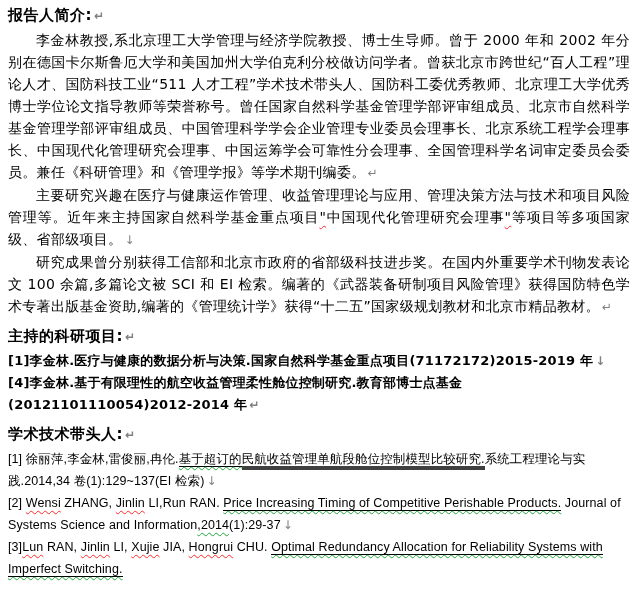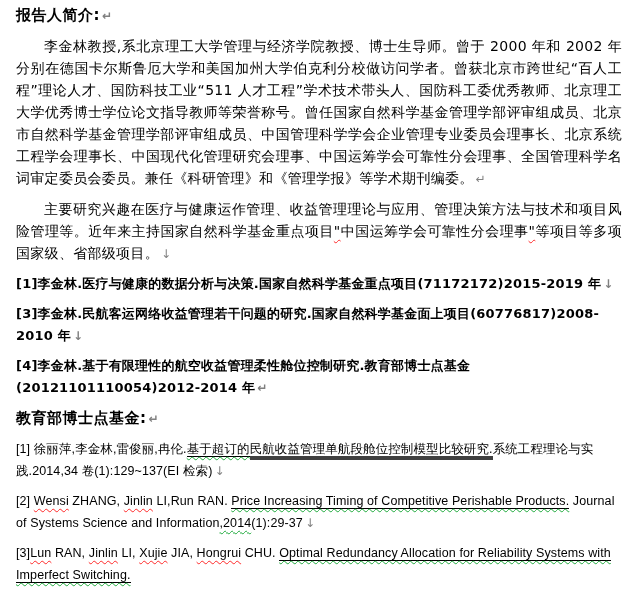--- a/index.html
+++ b/index.html
@@ -5,21 +5,21 @@
   html,body{margin:0;padding:0;}
   body{
     width:639px;height:615px;overflow:hidden;background:#ffffff;
     font-family:"DejaVu Sans","Liberation Sans",sans-serif;
     color:#000;
   }
   .doc{
     box-sizing:border-box;width:639px;height:615px;
     padding:4px 9px 4px 8px;
   }
-  .blk{margin:8px;}
+  .blk{margin:0;}
   .blk-heading{
     font-size:15px;font-weight:700;line-height:22px;
     margin-top:7px;margin-bottom:2px;letter-spacing:0.5px;
   }
   .blk-heading:first-child{margin-top:0;}
   .blk-para{
     font-size:14px;line-height:22px;text-align:justify;
     text-indent:2em;letter-spacing:0.3px;
   }
   .blk-item{
@@ -53,21 +53,22 @@
     color:#808080;font-size:12px;padding-left:2px;
     font-family:"DejaVu Sans",sans-serif;
   }
 </style>
 </head>
 <body>
 
 <div class="doc">
     <div class="blk blk-heading"><span class="r-plain">报告人简介:</span><span class="mark">↵</span></div>
     <div class="blk blk-para"><span class="r-plain">李金林教授,系北京理工大学管理与经济学院教授、博士生导师。曾于 2000 年和 2002 年分别在德国卡尔斯鲁厄大学和美国加州大学伯克利分校做访问学者。曾获北京市跨世纪“百人工程”理论人才、国防科技工业“511 人才工程”学术技术带头人、国防科工委优秀教师、北京理工大学优秀博士学位论文指导教师等荣誉称号。曾任国家自然科学基金管理学部评审组成员、北京市自然科学基金管理学部评审组成员、中国管理科学学会企业管理专业委员会理事长、北京系统工程学会理事长、中国现代化管理研究会理事、中国运筹学会可靠性分会理事、全国管理科学名词审定委员会委员。兼任《科研管理》和《管理学报》等学术期刊编委。</span><span class="mark">↵</span></div>
-    <div class="blk blk-para"><span class="r-plain">主要研究兴趣在医疗与健康运作管理、收益管理理论与应用、管理决策方法与技术和项目风险管理等。近年来主持国家自然科学基金重点项目</span><span class="r-red-wavy">"</span><span class="r-plain">中国运筹学会可靠性分会理事</span><span class="r-red-wavy">"</span><span class="r-plain">等项目等多项国家级、省部级项目。</span><span class="mark">↓</span></div>
+    <div class="blk blk-para"><span class="r-plain">主要研究兴趣在医疗与健康运作管理、收益管理理论与应用、管理决策方法与技术和项目风险管理等。近年来主持国家自然科学基金重点项目</span><span class="r-red-wavy">"</span><span class="r-plain">中国现代化管理研究会理事</span><span class="r-red-wavy">"</span><span class="r-plain">等项目等多项国家级、省部级项目。</span><span class="mark">↓</span></div>
+    <div class="blk blk-para"><span class="r-plain">研究成果曾分别获得工信部和北京市政府的省部级科技进步奖。在国内外重要学术刊物发表论文 100 余篇,多篇论文被 SCI 和 EI 检索。编著的《武器装备研制项目风险管理》获得国防特色学术专著出版基金资助,编著的《管理统计学》获得“十二五”国家级规划教材和北京市精品教材。</span><span class="mark">↵</span></div>
+    <div class="blk blk-heading"><span class="r-plain">主持的科研项目:</span><span class="mark">↵</span></div>
     <div class="blk blk-item"><span class="r-plain">[1]李金林.医疗与健康的数据分析与决策.国家自然科学基金重点项目(71172172)2015-2019 年</span><span class="mark">↓</span></div>
-    <div class="blk blk-item"><span class="r-plain">[3]李金林.民航客运网络收益管理若干问题的研究.国家自然科学基金面上项目(60776817)2008-2010 年</span><span class="mark">↓</span></div>
     <div class="blk blk-item"><span class="r-plain">[4]李金林.基于有限理性的航空收益管理柔性舱位控制研究.教育部博士点基金(20121101110054)2012-2014 年</span><span class="mark">↵</span></div>
-    <div class="blk blk-heading"><span class="r-plain">教育部博士点基金:</span><span class="mark">↵</span></div>
+    <div class="blk blk-heading"><span class="r-plain">学术技术带头人:</span><span class="mark">↵</span></div>
     <div class="blk blk-pub"><span class="r-plain">[1] 徐丽萍,李金林,雷俊丽,冉伦.</span><span class="r-u r-green-wavy">基于超订的</span><span class="r-u">民航收益管理单航段舱位控制模型比较研究.</span><span class="r-plain">系统工程理论与实践.2014,34 卷(1):129~137(EI 检索)</span><span class="mark">↓</span></div>
     <div class="blk blk-pub"><span class="r-plain">[2] </span><span class="r-red-wavy">Wensi</span><span class="r-plain"> ZHANG, </span><span class="r-red-wavy">Jinlin</span><span class="r-plain"> LI,Run RAN. </span><span class="r-u r-green-wavy">Price Increasing Timing of Competitive Perishable Products.</span><span class="r-plain"> Journal of Systems Science and Information</span><span class="r-green-wavy">,2014</span><span class="r-plain">(1):29-37</span><span class="mark">↓</span></div>
     <div class="blk blk-pub"><span class="r-plain">[3]</span><span class="r-red-wavy">Lun</span><span class="r-plain"> RAN, </span><span class="r-red-wavy">Jinlin</span><span class="r-plain"> LI, </span><span class="r-red-wavy">Xujie</span><span class="r-plain"> JIA, </span><span class="r-red-wavy">Hongrui</span><span class="r-plain"> CHU. </span><span class="r-u r-green-wavy">Optimal Redundancy Allocation for Reliability Systems with Imperfect Switching.</span></div>
   </div>
 
 </body></html>

